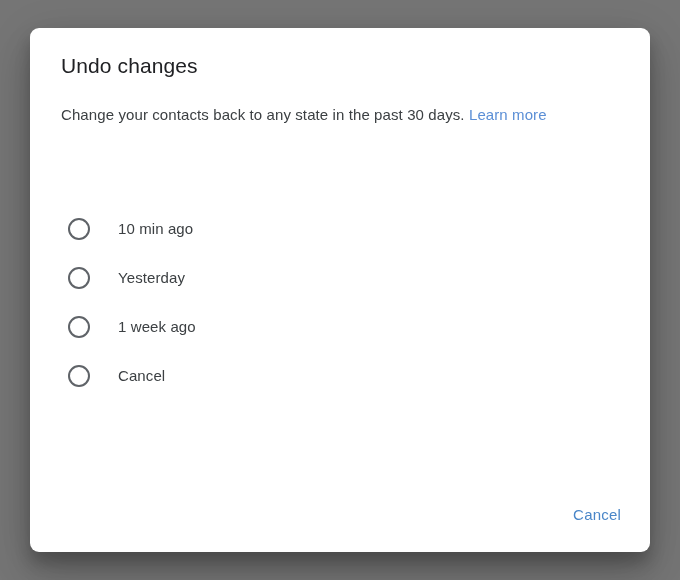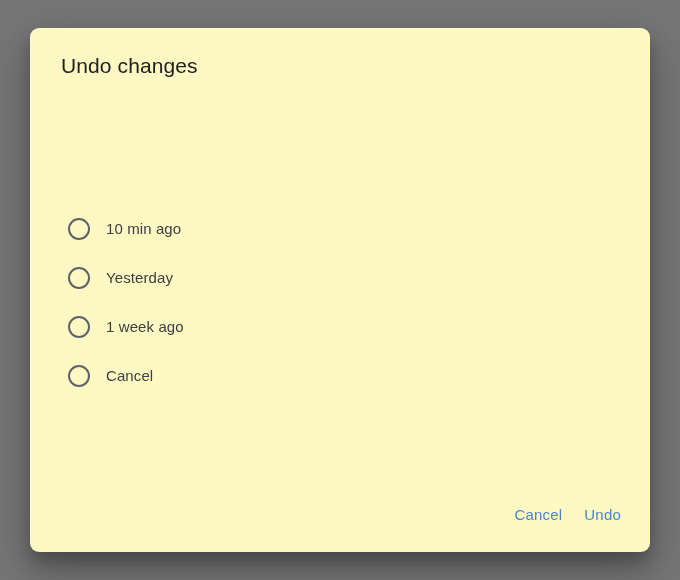--- a/index.html
+++ b/index.html
@@ -34,21 +34,21 @@
     user-select: none;
   }
 
   
   #dialog {
     position: absolute;
     left: 30px;
     top: 28px;
     width: 620px;
     height: 524px;
-    background: #fef9c3;
+    background: #ffffff;
     border-radius: 9px;
     box-shadow: 0 11px 15px rgba(0,0,0,0.20),
                 0 9px 46px rgba(0,0,0,0.12),
                 0 24px 38px rgba(0,0,0,0.14);
     box-sizing: border-box;
     overflow: hidden;
   }
 
   .dlg-title {
     position: absolute;
@@ -125,21 +125,21 @@
     left: 50%;
     top: 50%;
     width: 10px;
     height: 10px;
     margin-left: -5px;
     margin-top: -5px;
     border-radius: 50%;
     background: #1a73e8;
   }
   .radio-label {
-    margin-left: 16px;
+    margin-left: 28px;
     font-size: 15px;
     line-height: 20px;
     color: #3c4043;
     letter-spacing: 0.1px;
     white-space: nowrap;
   }
 
   
   #actions {
     position: absolute;
@@ -166,20 +166,24 @@
 <body>
 
 <div id="backdrop">
   <div id="behind-text">12131</div>
 </div>
 
 <div id="dialog">
 
   <div class="dlg-title">Undo changes</div>
 
+  <div class="dlg-body">
+    <span>Change your contacts back to any state in the past 30 days.</span>
+    <a class="learn-link" href="#">Learn more</a>
+  </div>
 
 
   <div id="radio-group">
 
     <div class="radio-row">
       <span class="radio-mark"></span>
       <span class="radio-label">10 min ago</span>
     </div>
 
 
@@ -195,16 +199,15 @@
 
     <div class="radio-row">
       <span class="radio-mark"></span>
       <span class="radio-label">Cancel</span>
     </div>
 
   </div>
 
   <div id="actions">
     <button class="text-button">Cancel</button>
-    <button class="text-button">Undo</button>
   </div>
 
 </div>
 
 </body></html>

